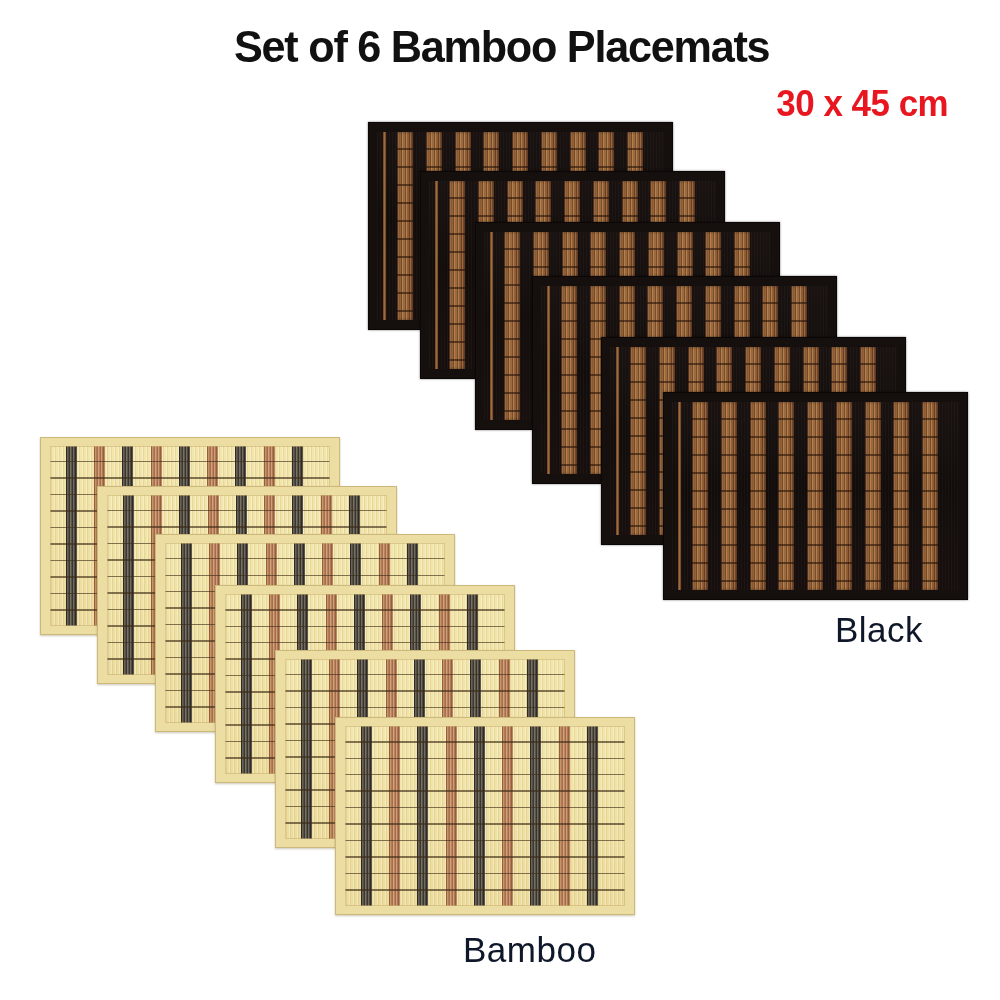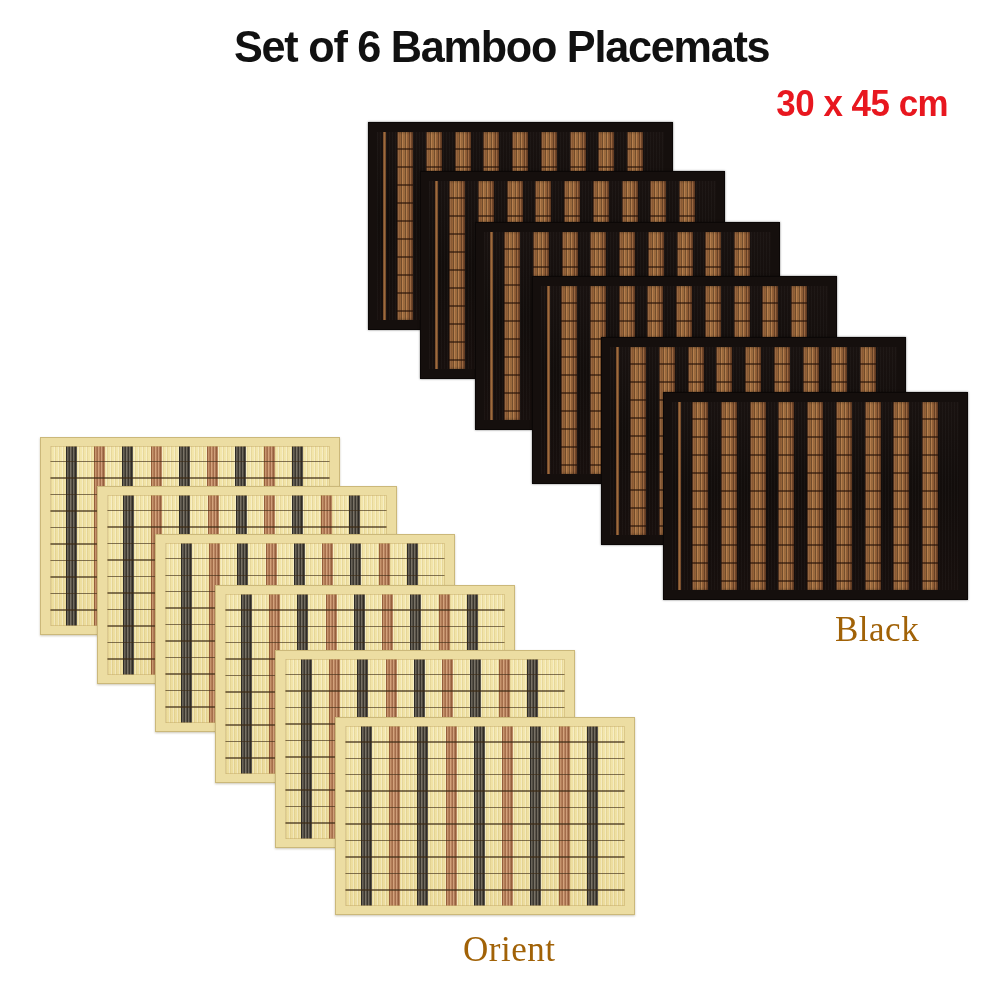--- a/index.html
+++ b/index.html
@@ -29,22 +29,22 @@
     position:absolute;right:52px;top:86px;
     font-family:"Liberation Sans",sans-serif;
     font-weight:700;font-size:36px;color:#e8171f;
     letter-spacing:-0.5px;line-height:1;
     transform:scaleX(0.97);transform-origin:right top;
   }
 
   
   .color-label{
     position:absolute;
-    font-family:Liberation Serif, serif;
-    font-weight:400;font-size:35px;color:#a16207;
+    font-family:Liberation Sans, sans-serif;
+    font-weight:400;font-size:35px;color:#0f172a;
     letter-spacing:0.5px;line-height:1;white-space:nowrap;
   }
   .label-black{left:835px;top:612px;}
   .label-natural{left:463px;top:932px;}
 
   
   .mat{position:absolute;overflow:hidden;}
 
   
   .mat-black{
@@ -349,15 +349,15 @@
             <div class="nslat dark" style="left: 242px; width: 11px;"></div>
             <div class="nthreads"></div>
             <div class="nrim"></div>
           </div>
         </div>
       </div>
     </div>
 
   <div class="color-label label-black">Black</div>
 
-  <div class="color-label label-natural">Orient</div>
+  <div class="color-label label-natural">Bamboo</div>
 
 </div>
 
 </body></html>

